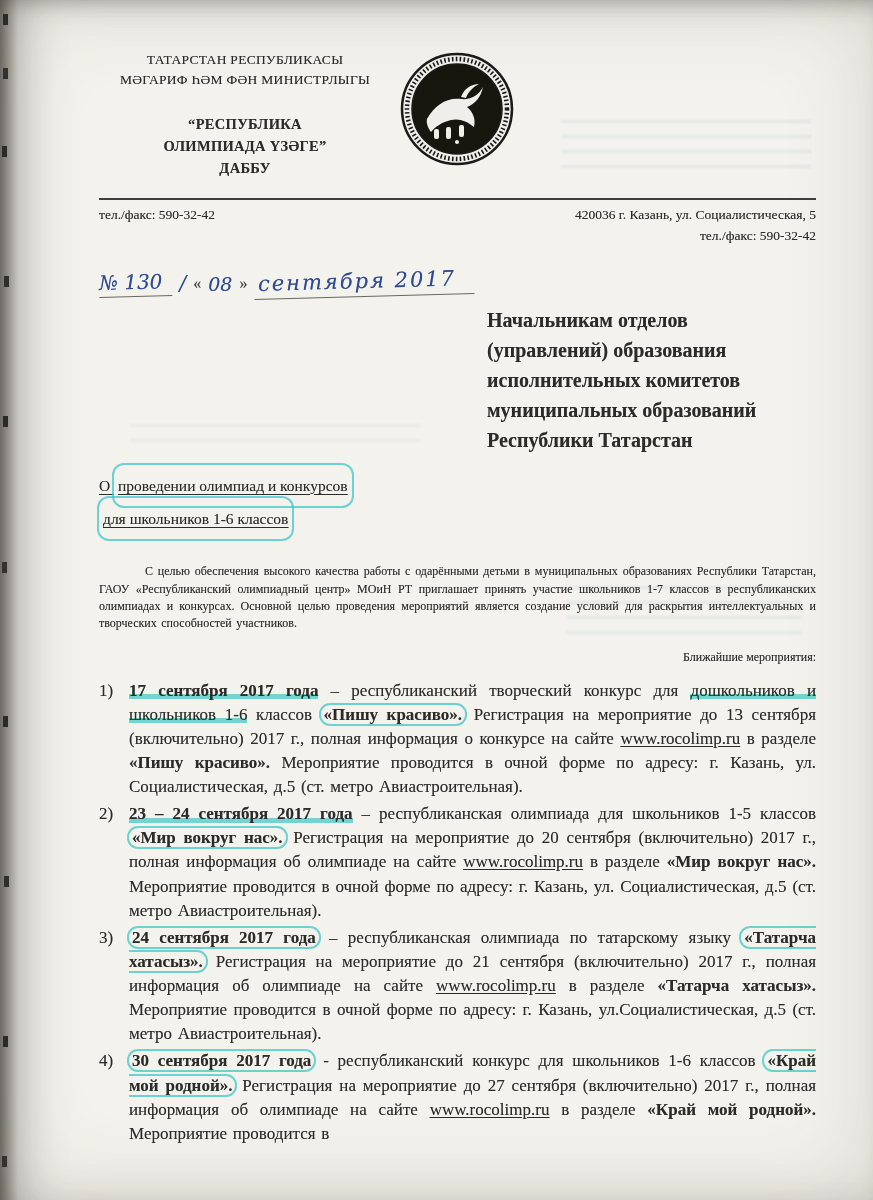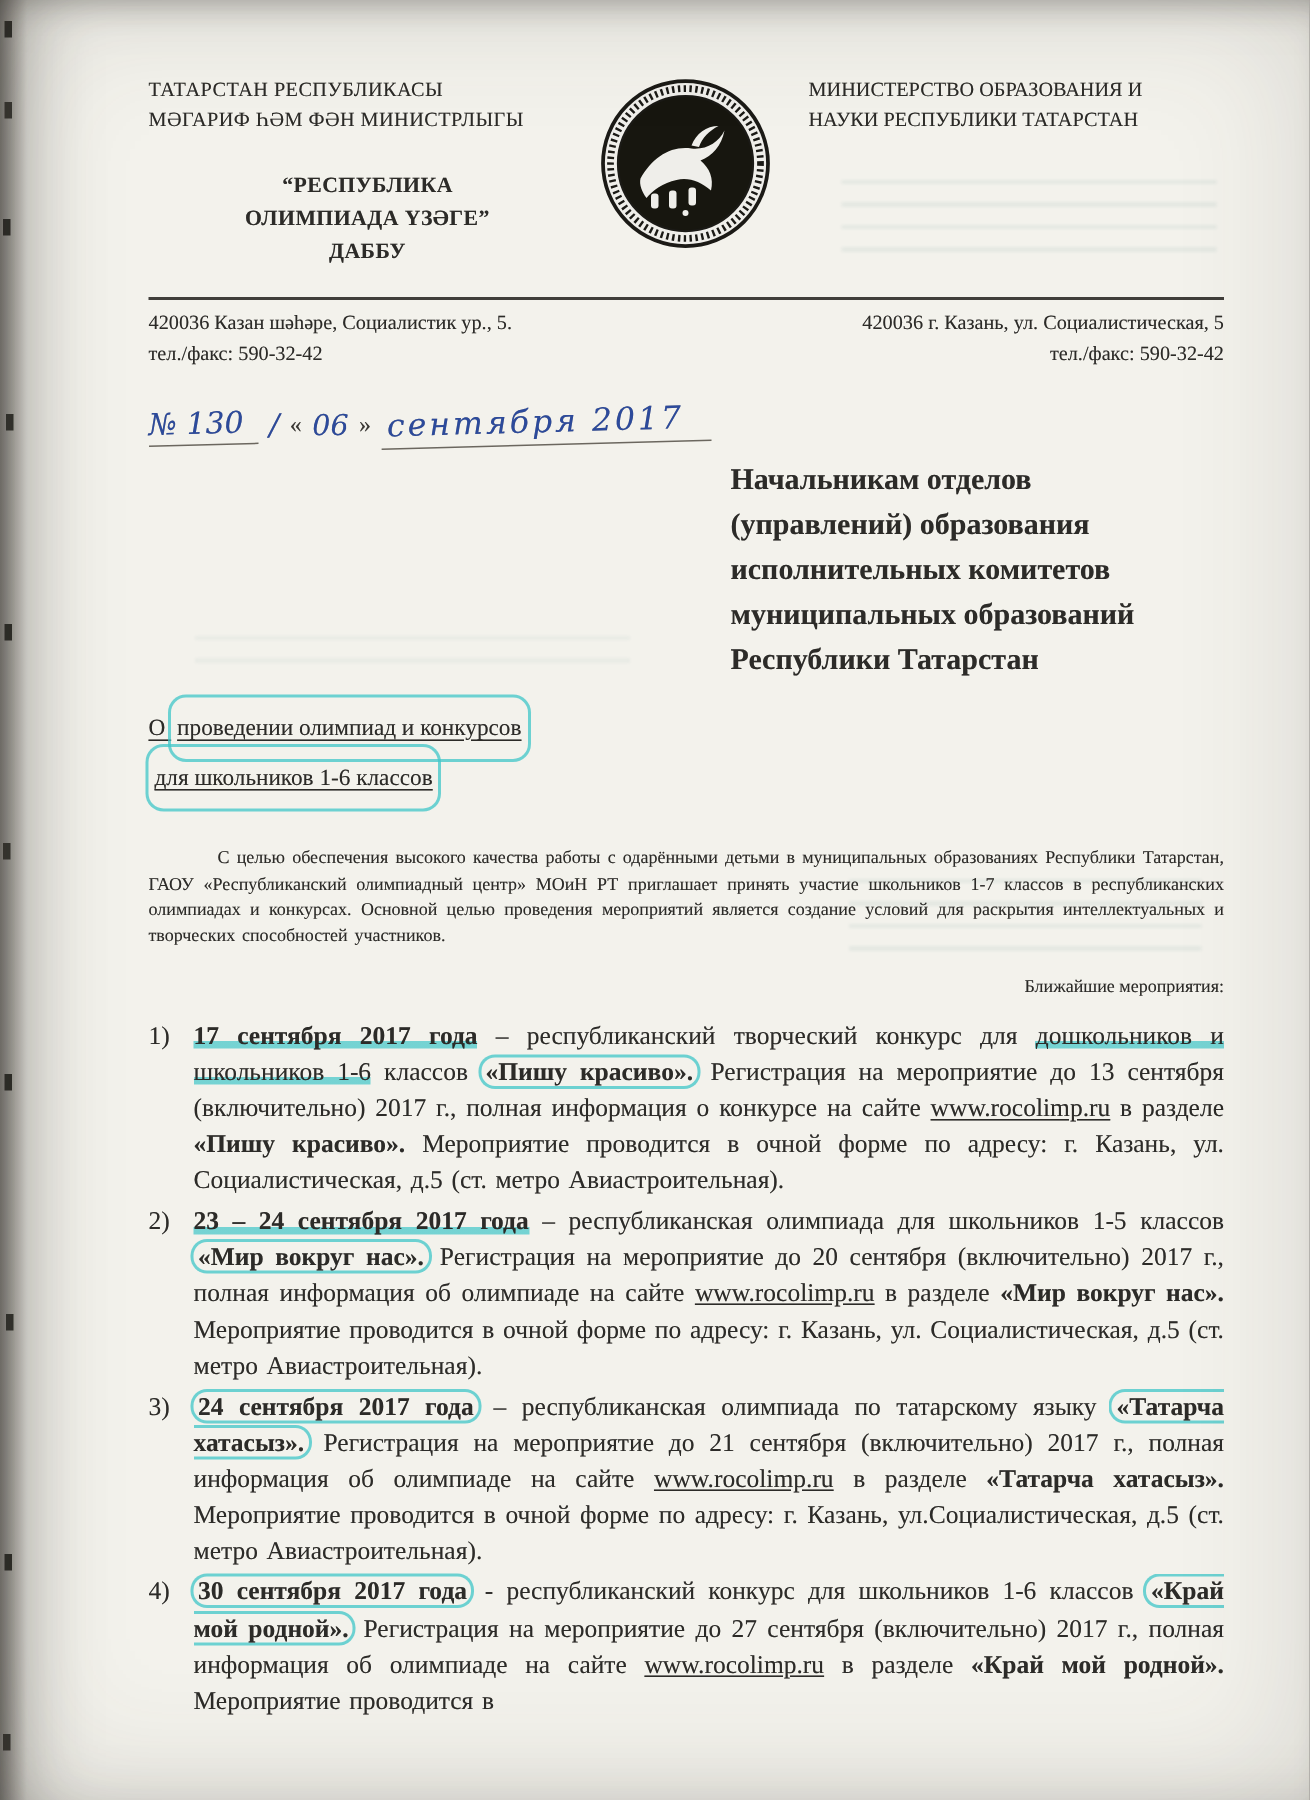--- a/index.html
+++ b/index.html
@@ -23,21 +23,21 @@
     background:repeating-linear-gradient(180deg,#2f6a6a 0 3px, transparent 3px 15px); }
   #bleed1 { right:62px; top:120px; width:250px; height:60px; }
   #bleed2 { right:72px; top:586px; width:235px; height:56px; }
   #bleed3 { left:130px; top:424px; width:290px; height:26px; opacity:.05; }
 
   .content { position:relative; padding:50px 57px 0 99px; text-shadow:0 0 .4px rgba(44,43,40,.4); }
 
   .letterhead { display:flex; align-items:flex-start; min-height:140px; }
   .lh-col { width:292px; }
   .pre { white-space:pre-line; }
-  .lh-left .ministry { font-size:13.5px; line-height:1.5; letter-spacing:.3px; }
+  .lh-left .ministry { font-size:13.5px; text-align:center; line-height:1.5; letter-spacing:.3px; }
   .lh-left .org { margin-top:22px; font-size:14.5px; font-weight:bold; text-align:center; line-height:1.55; letter-spacing:.3px; }
   .emblem-wrap { flex:0 0 132px; display:flex; justify-content:center; padding-top:2px; }
   .lh-right .ministry { font-size:13.5px; line-height:1.5; padding-left:16px; }
   .lh-right .org { margin-top:20px; font-size:14.5px; font-weight:bold; text-align:center; line-height:1.55; }
 
   hr.rule { border:none; border-top:2px solid #403e3a; margin-top:8px; }
   .addr-row { display:flex; justify-content:space-between; margin-top:5px; font-size:13.5px; line-height:1.55; }
   .addr-right { text-align:right; }
 
   .ref-line { margin-top:14px; display:flex; align-items:flex-end; gap:7px; height:36px; }
@@ -100,43 +100,40 @@
             <path d="M61 45 C64 37 71 32 79 32 C73 35 68 40 66 46 Z"></path>
             <rect x="34" y="77" width="5" height="10" rx="2"></rect>
             <rect x="46" y="75" width="5" height="12" rx="2"></rect>
             <rect x="59" y="73" width="5" height="12" rx="2"></rect>
             <circle cx="57" cy="90" r="2"></circle>
           </g>
         </svg>
       </div>
 
       <div class="lh-col lh-right">
-        <div class="ministry pre">МИНИСТЕРСТВО ОБРАЗОВАНИЯ И
-НАУКИ РЕСПУБЛИКИ ТАТАРСТАН</div>
       </div>
     </div>
 
     <hr class="rule">
 
     <div class="addr-row">
       <div class="addr-left">
-        <div>420036  Казан шәһәре, Социалистик ур., 5.</div>
         <div>тел./факс: 590-32-42</div>
       </div>
       <div class="addr-right">
         <div>420036 г. Казань, ул. Социалистическая, 5</div>
         <div>тел./факс: 590-32-42</div>
       </div>
     </div>
 
     <div class="ref-line">
       <span class="hand number">№ 130</span>
       <span class="hand slash">/</span>
       <span class="printed">«</span>
-      <span class="hand day">06</span>
+      <span class="hand day">08</span>
       <span class="printed">»</span>
       <span class="hand monthyear">сентября 2017</span>
     </div>
 
     <div class="recipient pre">Начальникам отделов
 (управлений) образования
 исполнительных комитетов
 муниципальных образований
 Республики Татарстан</div>
 

